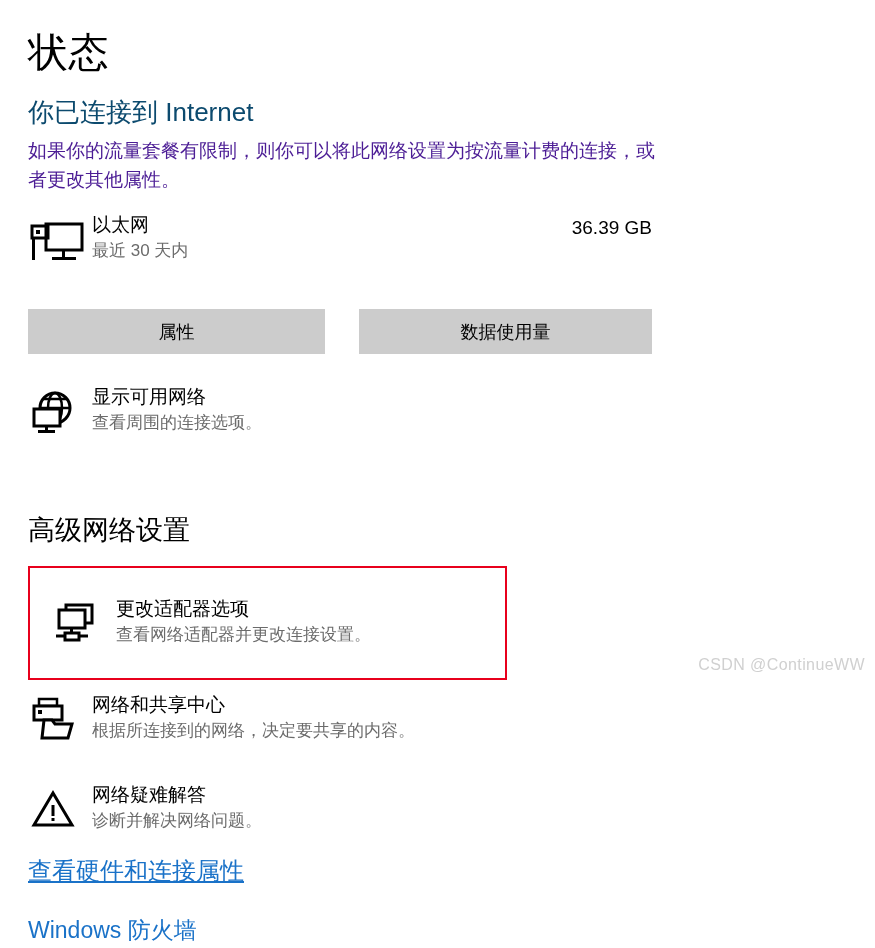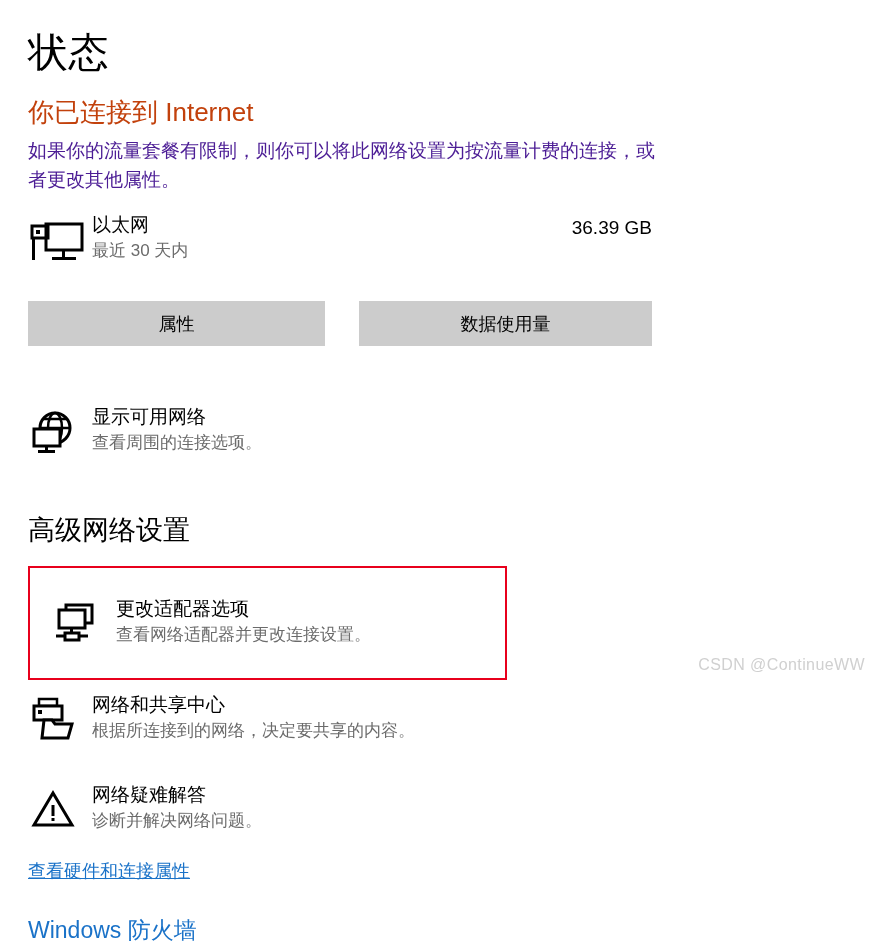--- a/index.html
+++ b/index.html
@@ -33,21 +33,21 @@
     letter-spacing: 0.5px;
     color: #000;
   }
   .status-heading {
     position: absolute;
     left: 28px;
     top: 96px;
     font-size: 26px;
     line-height: 32px;
     font-weight: 400;
-    color: #c2410c;
+    color: #0c4a6e;
   }
   .status-desc {
     position: absolute;
     left: 28px;
     top: 136px;
     width: 630px;
     font-size: 19px;
     line-height: 29px;
     color: #4c1d95;
   }
@@ -95,21 +95,21 @@
   
   .btn-row {
     position: absolute;
     left: 28px;
     top: 293px;
     width: 624px;
     height: 45px;
   }
   .btn {
     position: absolute;
-    top: 8px;
+    top: 16px;
     height: 45px;
     background: #cccccc;
     border: none;
     font-family: inherit;
     font-size: 18px;
     color: #000;
     display: flex;
     align-items: center;
     justify-content: center;
     padding: 0;
@@ -141,21 +141,21 @@
     font-size: 19px;
     line-height: 26px;
     color: #000;
   }
   .item-sub {
     font-size: 17px;
     line-height: 25px;
     color: #6b6b6b;
   }
 
-  .row-show-networks { top: 403px; }
+  .row-show-networks { top: 383px; }
   .row-adapter       { top: 595px; left: 52px; width: 440px; }
   .row-sharing       { top: 691px; }
   .row-troubleshoot  { top: 781px; }
 
   
   .section-title {
     position: absolute;
     left: 28px;
     top: 512px;
     font-size: 27px;
@@ -179,21 +179,21 @@
   
   .link {
     position: absolute;
     color: #1a72c8;
     text-decoration: underline;
     cursor: pointer;
   }
   .link-hardware {
     left: 28px;
     top: 858px;
-    font-size: 18px;
+    font-size: 24px;
     line-height: 26px;
   }
   .link-firewall {
     left: 28px;
     top: 915px;
     font-size: 23px;
     line-height: 30px;
     text-decoration: none;
   }
 

